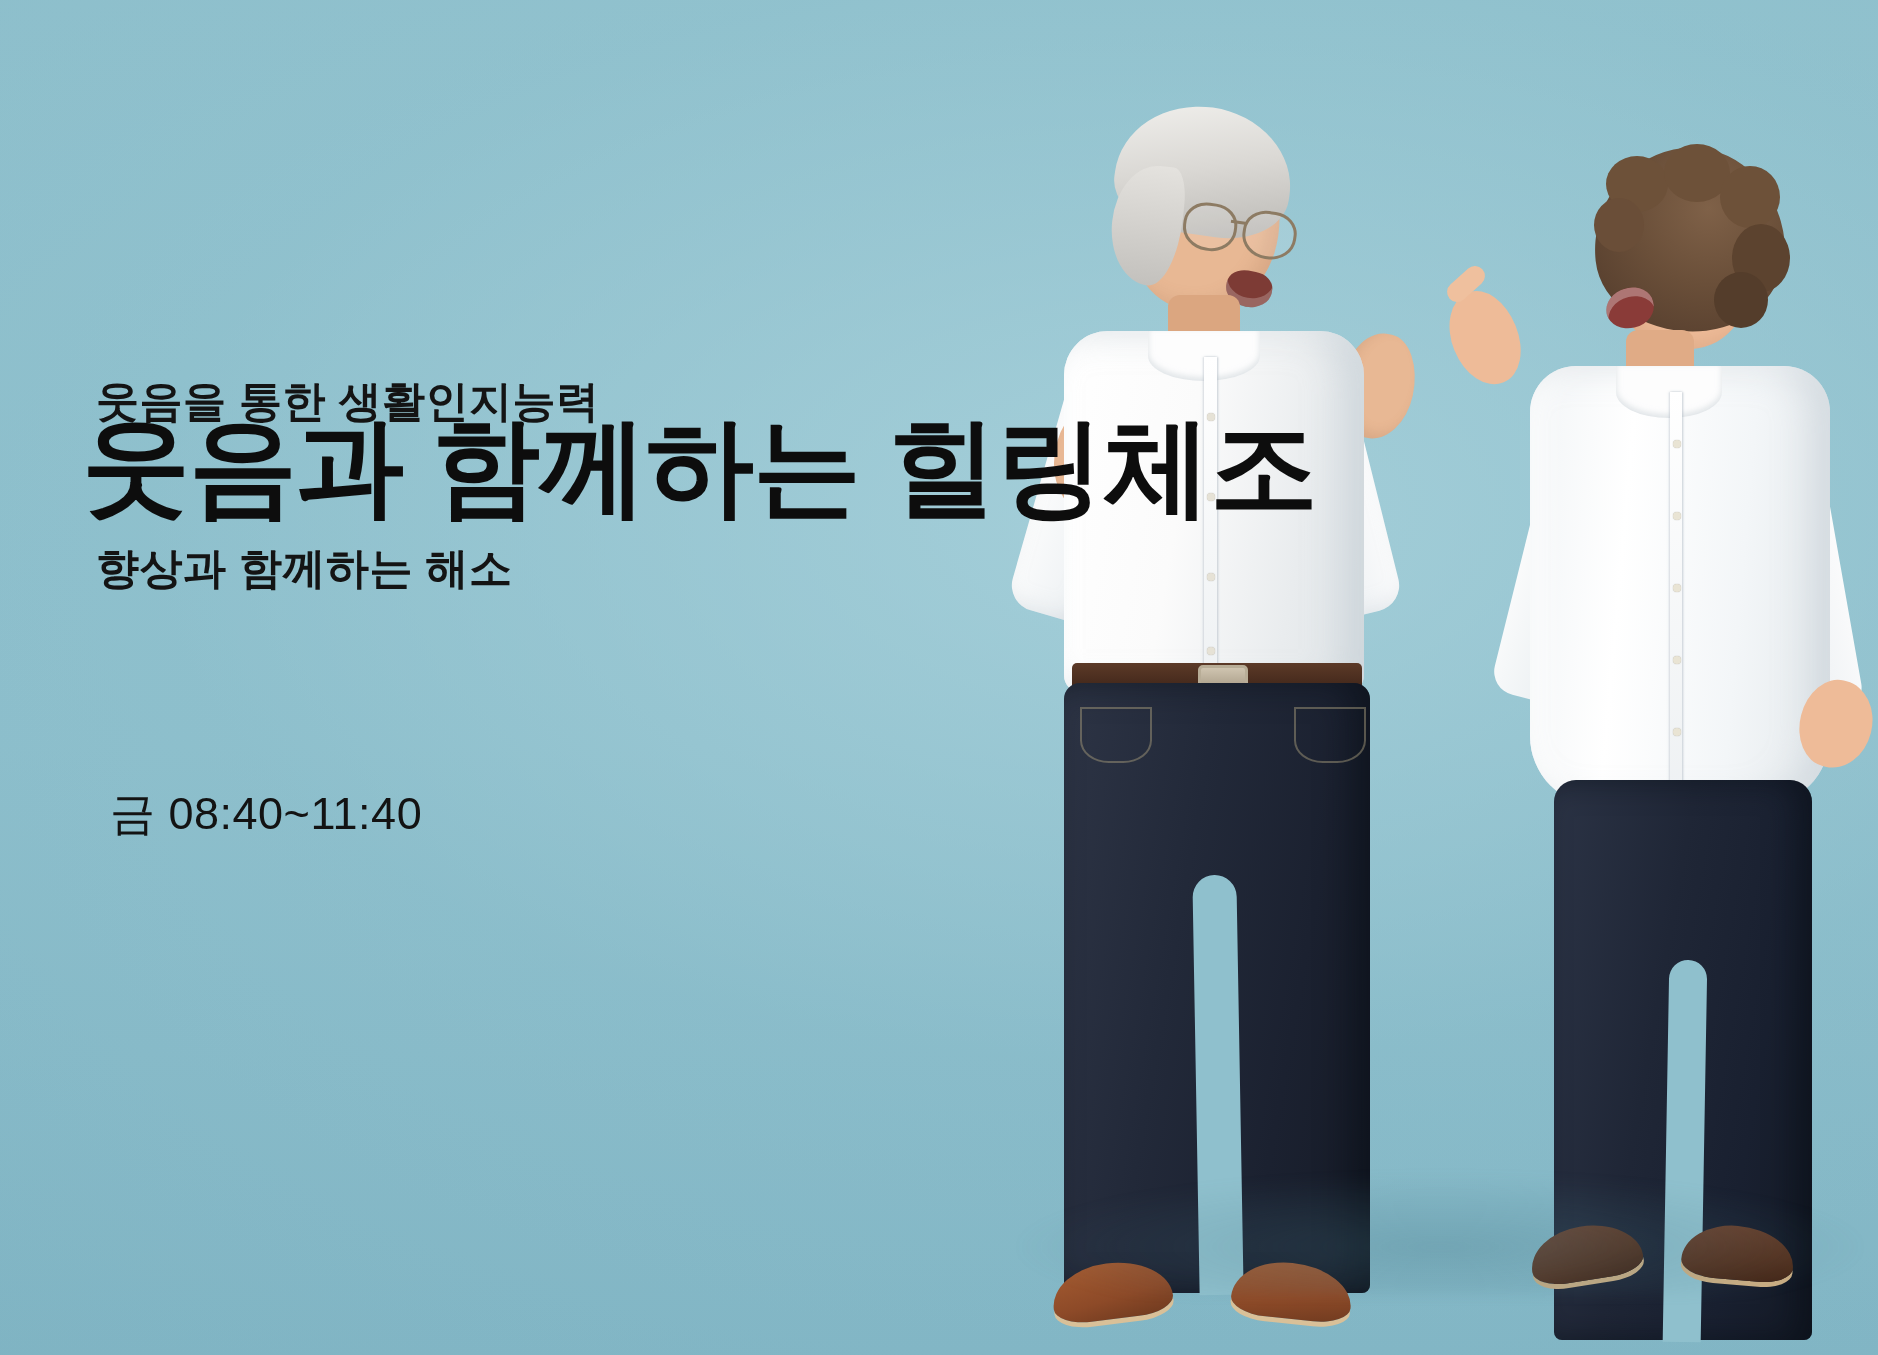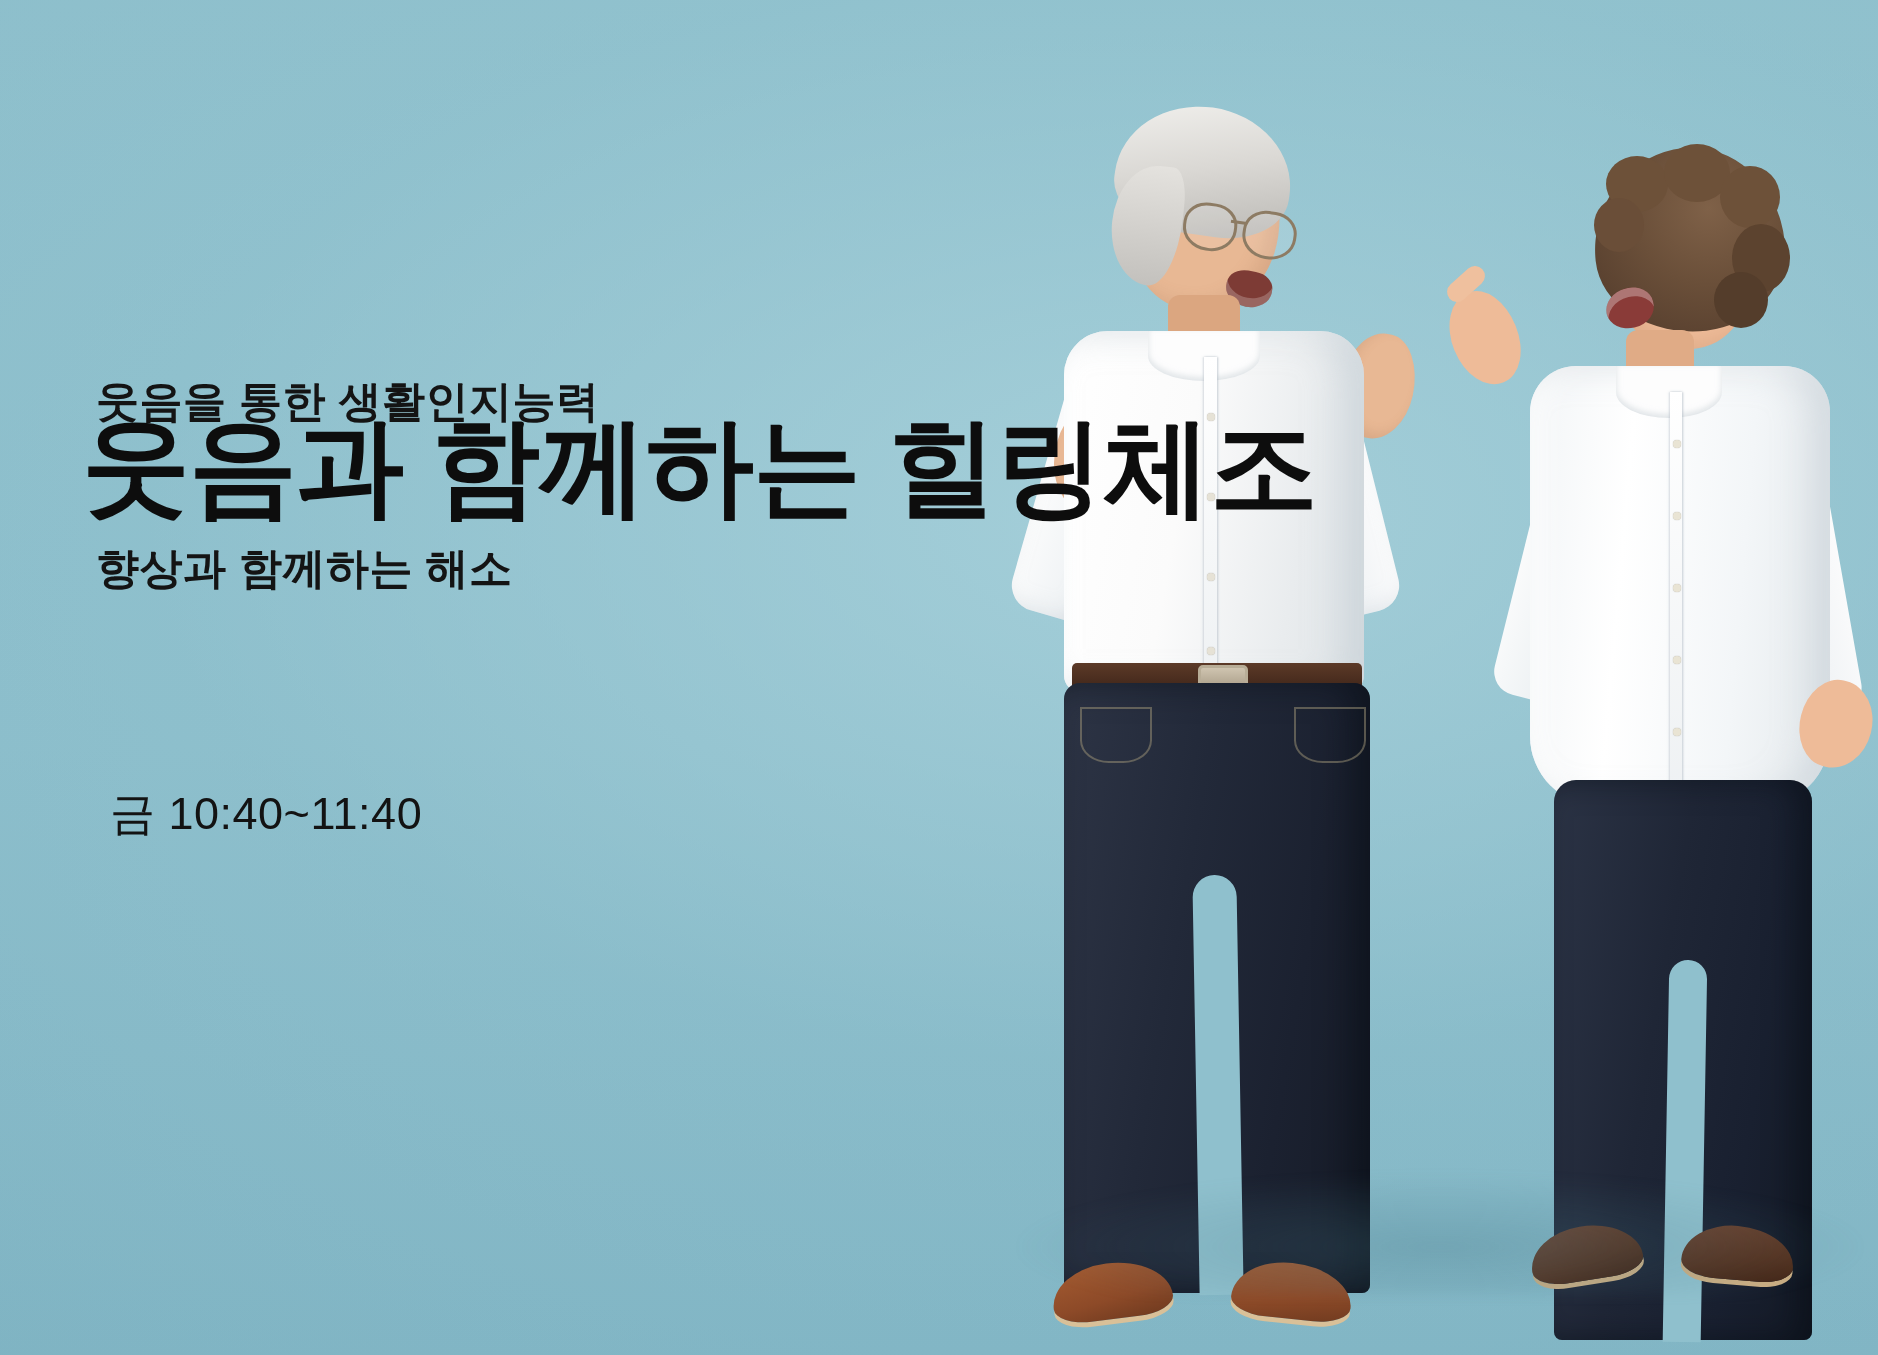--- a/index.html
+++ b/index.html
@@ -474,17 +474,17 @@
 
   <div class="text-block">
 
     <div class="subtitle">
       <span class="subtitle-line">웃음을 통한 생활인지능력</span>
       <span class="subtitle-line">향상과 함께하는 해소</span>
     </div>
 
     <div class="main-title">웃음과 함께하는 힐링체조</div>
 
-    <div class="schedule">금 10:40~11:40</div>
+    <div class="schedule">금 08:40~11:40</div>
 
   </div>
 
 </div>
 
 </body></html>

